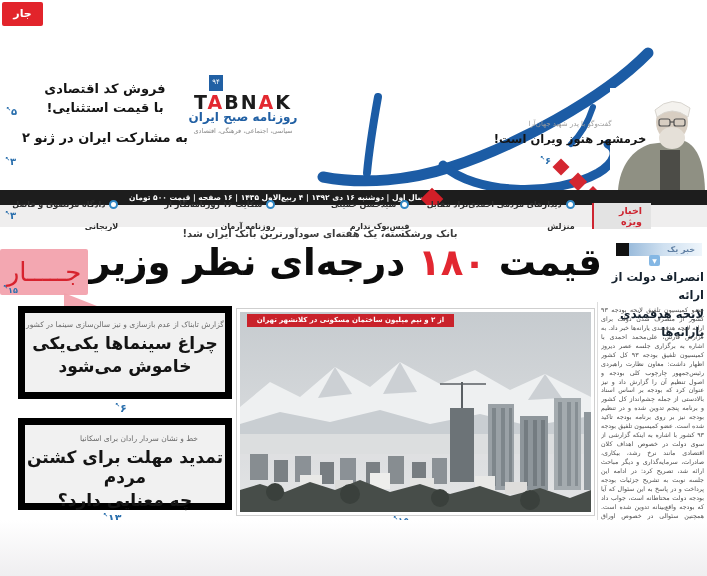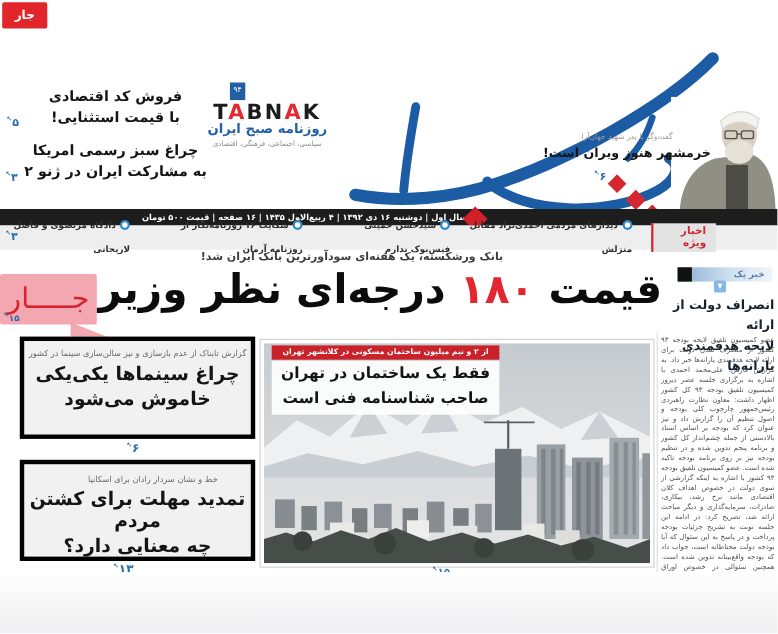--- a/index.html
+++ b/index.html
@@ -3,21 +3,21 @@
 <meta charset="utf-8">
 <style>
   html,body{margin:0;padding:0;background:#fff;}
   .page{position:relative;width:707px;height:576px;background:#fff;overflow:hidden;
         font-family:"DejaVu Sans","Liberation Sans",sans-serif;}
   .abs{position:absolute;}
   .rtl{direction:rtl;}
   .nw{white-space:nowrap;}
   .hl{font-weight:bold;color:#141414;}
   .kick{color:#6a6a6a;}
-  .graybox{background:#f1f1f1;border:4px solid #000000;box-sizing:border-box;text-align:center;}
+  .graybox{background:#f1f1f1;border:7px solid #000000;box-sizing:border-box;text-align:center;}
   .pbadge{color:#2a6fad;font-weight:bold;direction:ltr;line-height:1;}
   .pbadge .arr{font-size:6px;vertical-align:super;color:#2a6fad;}
   .bullet{display:inline-block;width:5px;height:5px;border:2px solid #2f86c4;border-radius:50%;
           background:#fff;vertical-align:middle;margin-left:4px;}
   .stripitem{font-size:8px;font-weight:bold;color:#2e2e2e;line-height:22px;}
   .wordmark span{font-weight:bold;}
 </style>
 </head>
 <body>
 
@@ -28,21 +28,20 @@
 
   <div class="abs rtl" style="left:32px;top:80px;width:146px;text-align:center;font-size:13px;line-height:1.45;">
     <div class="hl">فروش کد اقتصادی</div>
     <div class="hl">با قیمت استثنایی!</div>
   </div>
   <div class="abs pbadge" style="left:6px;top:106px;font-size:10px;">
     <span class="arr">↖</span><span>۵</span>
   </div>
 
   <div class="abs rtl" style="left:22px;top:129px;width:166px;text-align:center;font-size:13px;line-height:1.45;">
-    <div class="hl">چراغ سبز رسمی امریکا</div>
     <div class="hl">به مشارکت ایران در ژنو ۲</div>
   </div>
   <div class="abs pbadge" style="left:5px;top:156px;font-size:10px;">
     <span class="arr">↖</span><span>۳</span>
   </div>
 
   <div class="abs" style="left:209px;top:75px;width:14px;height:16px;background:#2160a4;color:#fff;font-size:7px;
               text-align:center;line-height:14px;">۹۴</div>
   <div class="abs wordmark" style="left:181px;top:91px;width:124px;text-align:center;font-size:19px;letter-spacing:2px;direction:ltr;">
     <span style="color:#1c1c1c">T</span><span style="color:#e32830">A</span><span style="color:#1c1c1c">B</span><span style="color:#1c1c1c">N</span><span style="color:#e32830">A</span><span style="color:#1c1c1c">K</span>
@@ -179,24 +178,20 @@
       <rect x="265" y="170" width="22" height="12" fill="#dedddb"></rect>
       <path d="M0,200 L0,178 L20,172 L45,180 L70,170 L95,178 L120,168 L150,180 L180,172 L210,182 L240,174 L270,184 L300,176 L330,186 L351,178 L351,200 Z" fill="#474d49"></path>
       <circle cx="35" cy="180" r="9" fill="#3a403c"></circle>
         <circle cx="110" cy="182" r="10" fill="#3a403c"></circle>
       <circle cx="200" cy="186" r="9" fill="#3a403c"></circle>
         <circle cx="290" cy="188" r="10" fill="#3a403c"></circle>
     </svg>
   </div>
   <div class="abs rtl" style="left:247px;top:314px;width:207px;height:13px;background:#c9222b;color:#fff;font-size:7px;
               font-weight:bold;text-align:center;line-height:13px;">از ۲ و نیم میلیون ساختمان مسکونی در کلانشهر تهران</div>
-  <div class="abs rtl" style="left:247px;top:328px;width:207px;background:rgba(255,255,255,0.9);text-align:center;padding:2px 0 4px;">
-    <div class="hl" style="font-size:14px;line-height:1.55;">فقط یک ساختمان در تهران</div>
-    <div class="hl" style="font-size:14px;line-height:1.55;">صاحب شناسنامه فنی است</div>
-  </div>
   <div class="abs pbadge" style="left:393px;top:515px;font-size:9px;">
     <span class="arr">↖</span><span>۱۵</span>
   </div>
 
   <div class="abs" style="left:597px;top:302px;width:1px;height:218px;background:#ddd;"></div>
 
   <div class="abs" style="left:616px;top:243px;width:86px;height:13px;
               background:linear-gradient(to right,#86add3 0%,#cfe0f0 55%,#eef5fb 100%);">
     <div style="position:absolute;left:0;top:0;width:13px;height:13px;background:#111;"></div>
     <div class="rtl" style="position:absolute;right:7px;top:0;font-size:8px;font-weight:bold;color:#5f7fa3;line-height:13px;">خبر یک</div>

